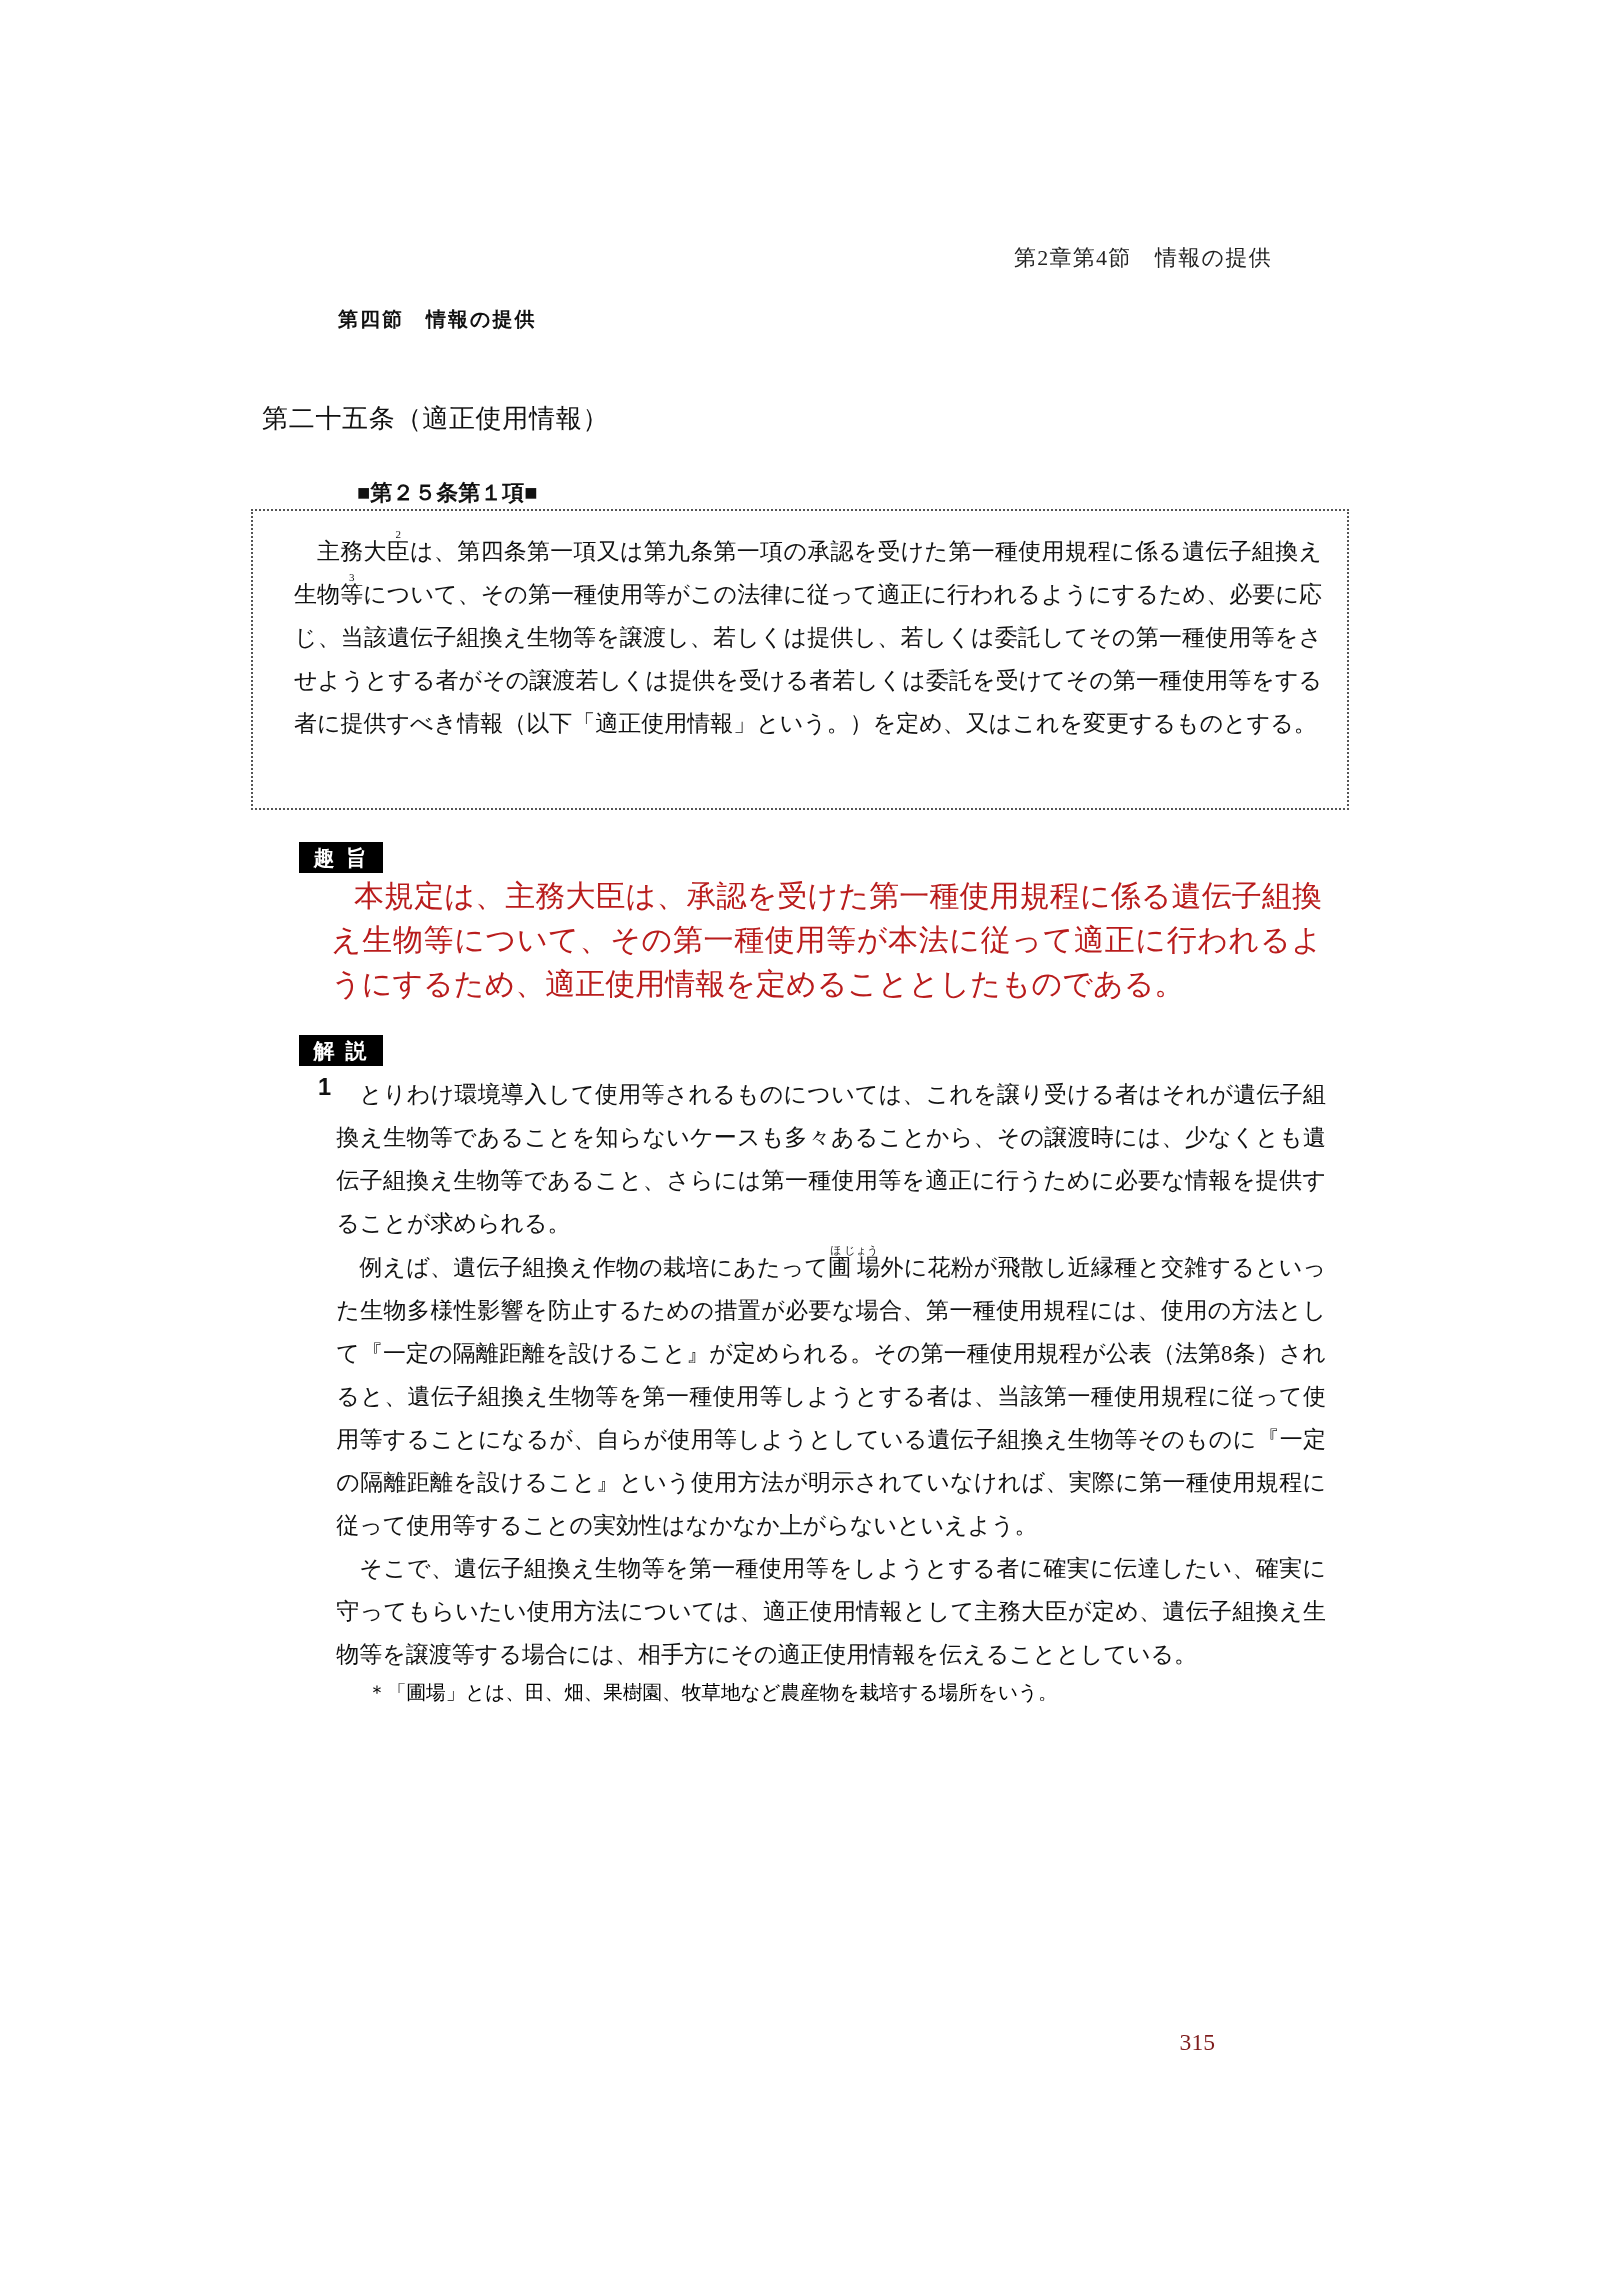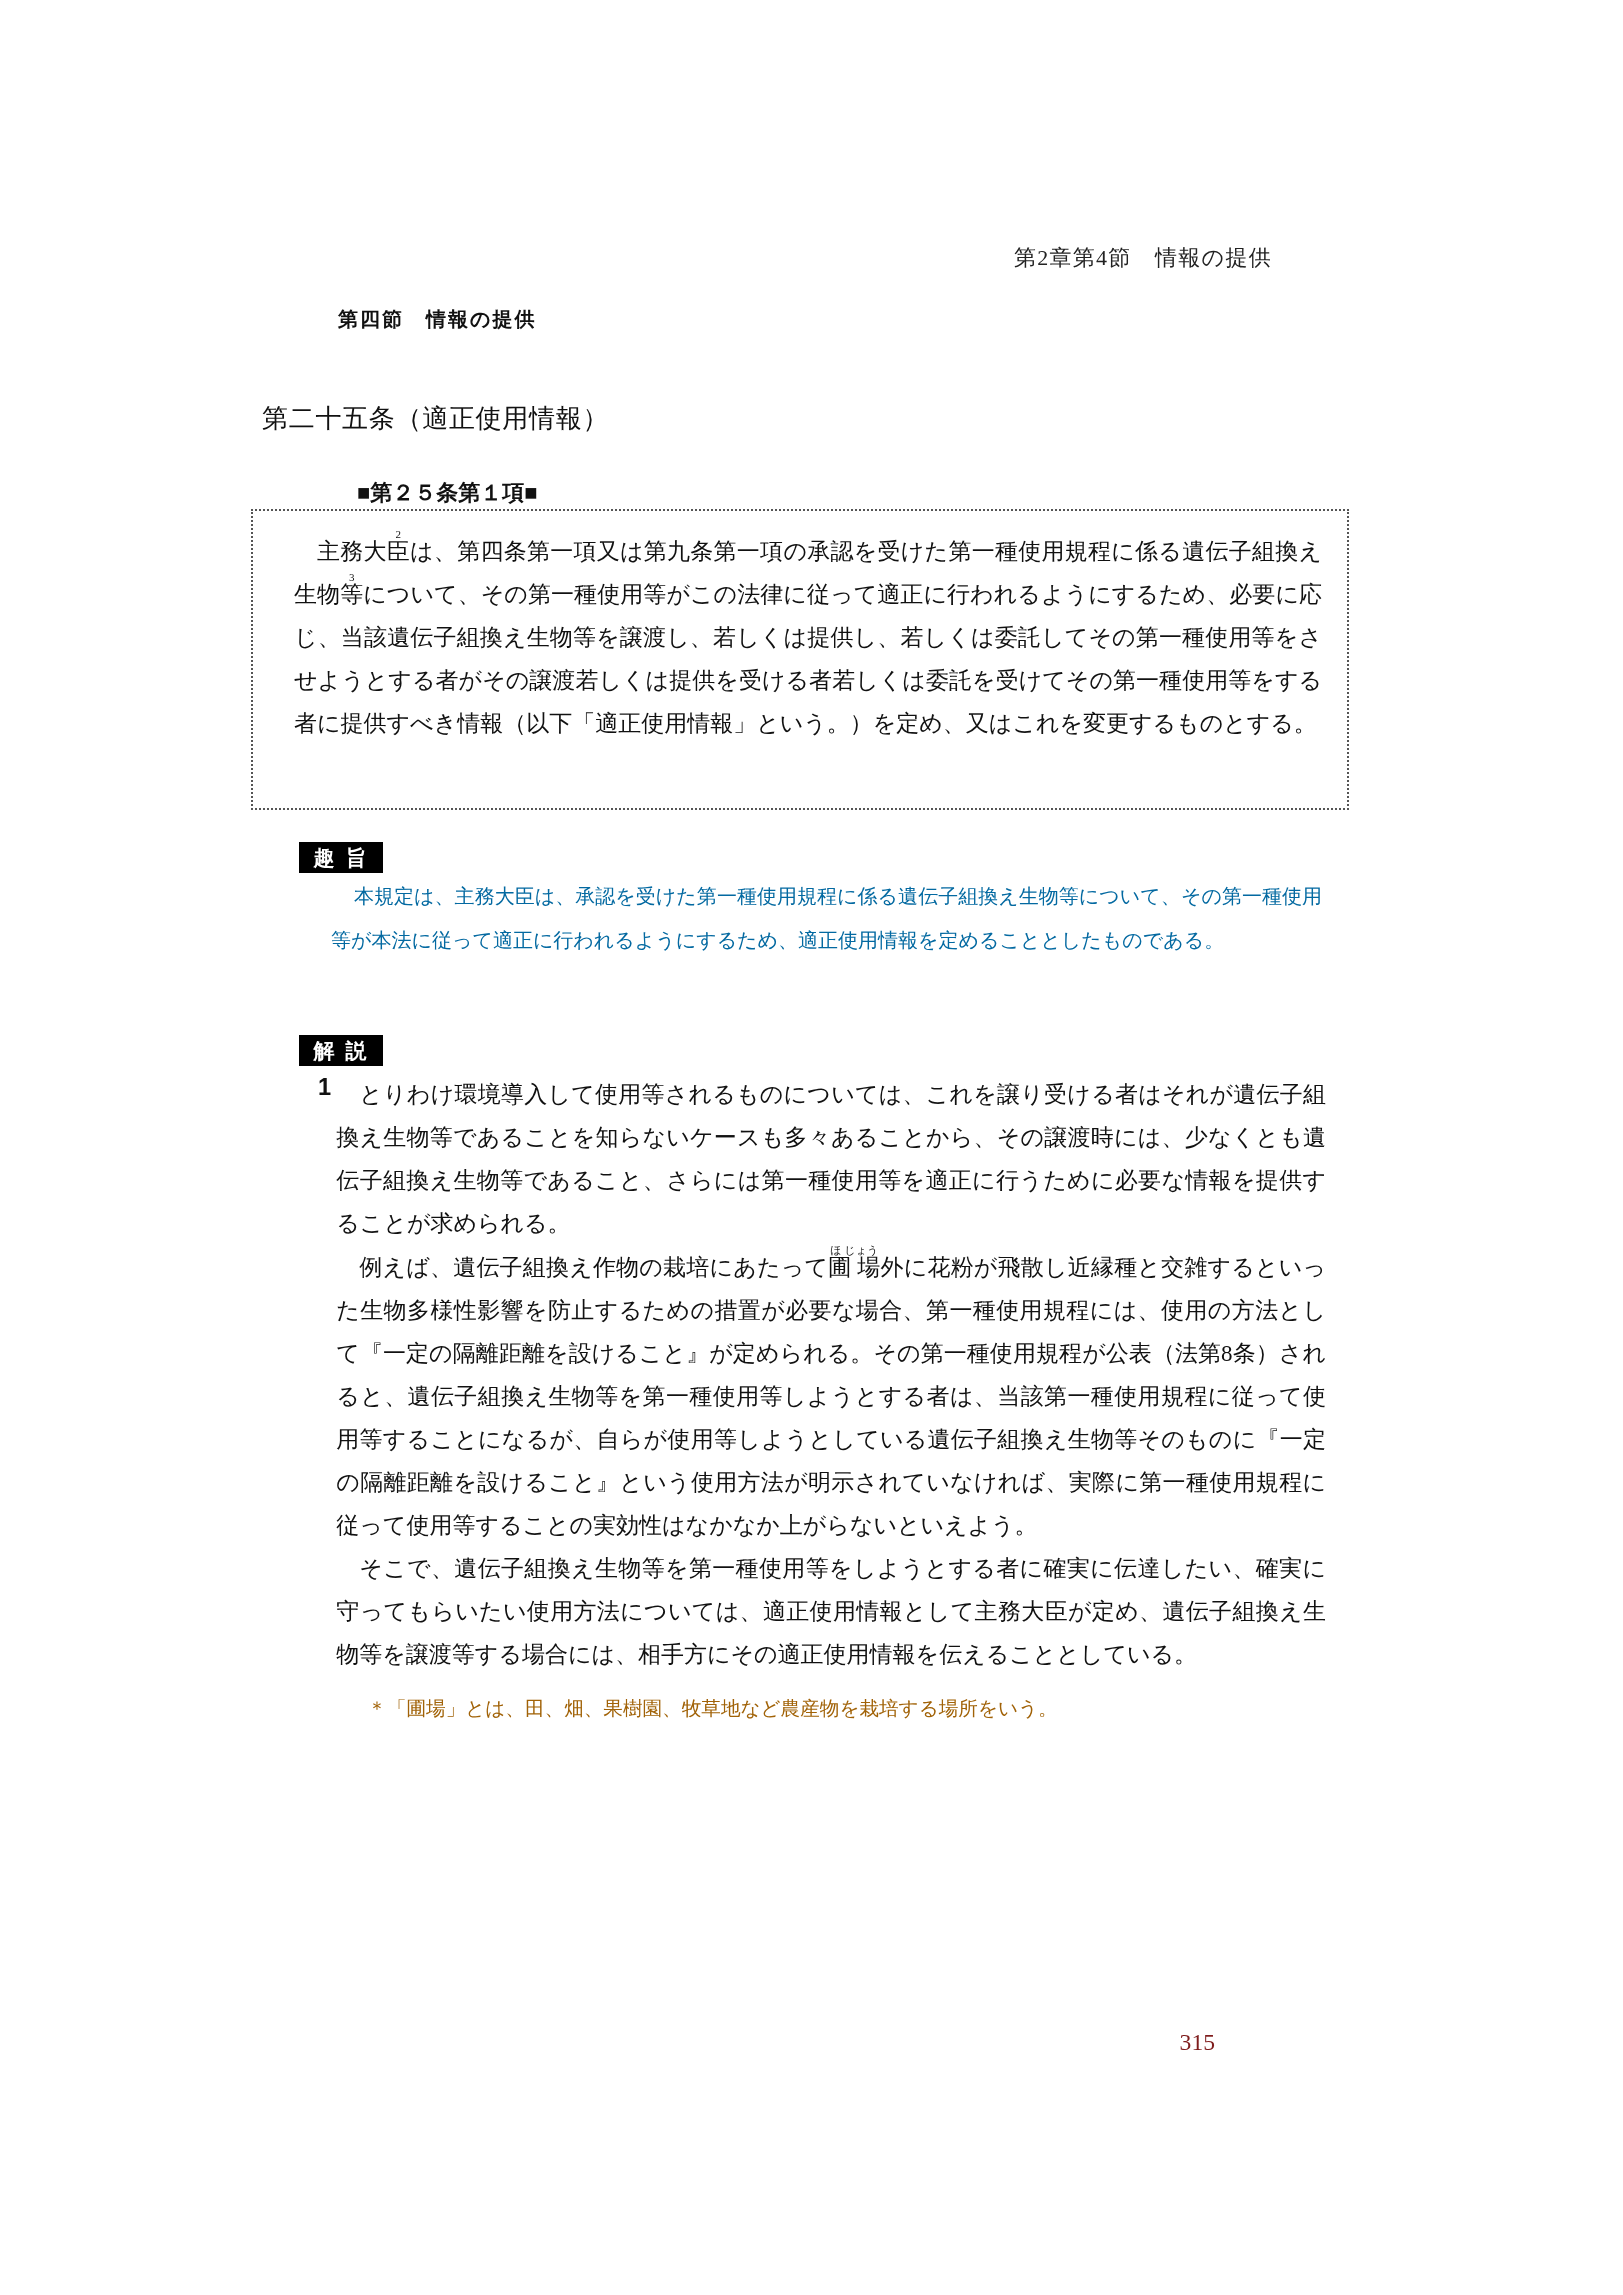--- a/index.html
+++ b/index.html
@@ -79,25 +79,25 @@
     padding: 4.6px 14.4px 5.2px 14.4px;
     letter-spacing: 2.6px;
   }
   .badge-shushi { top: 842px; left: 299px; }
   .badge-kaisetsu { top: 1035px; left: 299px; }
   .shushi-body {
     position: absolute;
     top: 874px;
     left: 331px;
     width: 991px;
-    font-size: 20px;
+    font-size: 30px;
     line-height: 44px;
     text-align: justify;
     text-indent: 23px;
-    color: #0369a1;
+    color: #b91c1c;
   }
   .kaisetsu-item {
     position: absolute;
     top: 1073px;
     left: 318px;
     width: 1008px;
     padding-left: 18.3px;
   }
   .item-num {
     position: absolute;
@@ -109,26 +109,26 @@
     color: #111;
   }
   .kaisetsu-item p.body-para {
     font-size: 23px;
     line-height: 43px;
     text-align: justify;
     text-indent: 23px;
     color: #111;
   }
   .footnote {
-    margin-top: 18px;
+    margin-top: 2px;
     margin-left: 31px;
     font-family: "Liberation Sans", "DejaVu Sans", sans-serif;
     font-size: 19.6px;
     line-height: 29px;
-    color: #a16207;
+    color: #000000;
   }
   .page-number {
     position: absolute;
     top: 2029px;
     right: 278px;
     font-size: 23.6px;
     color: #7f1d1d;
   }
   ruby { ruby-align: center; }
   rt {

